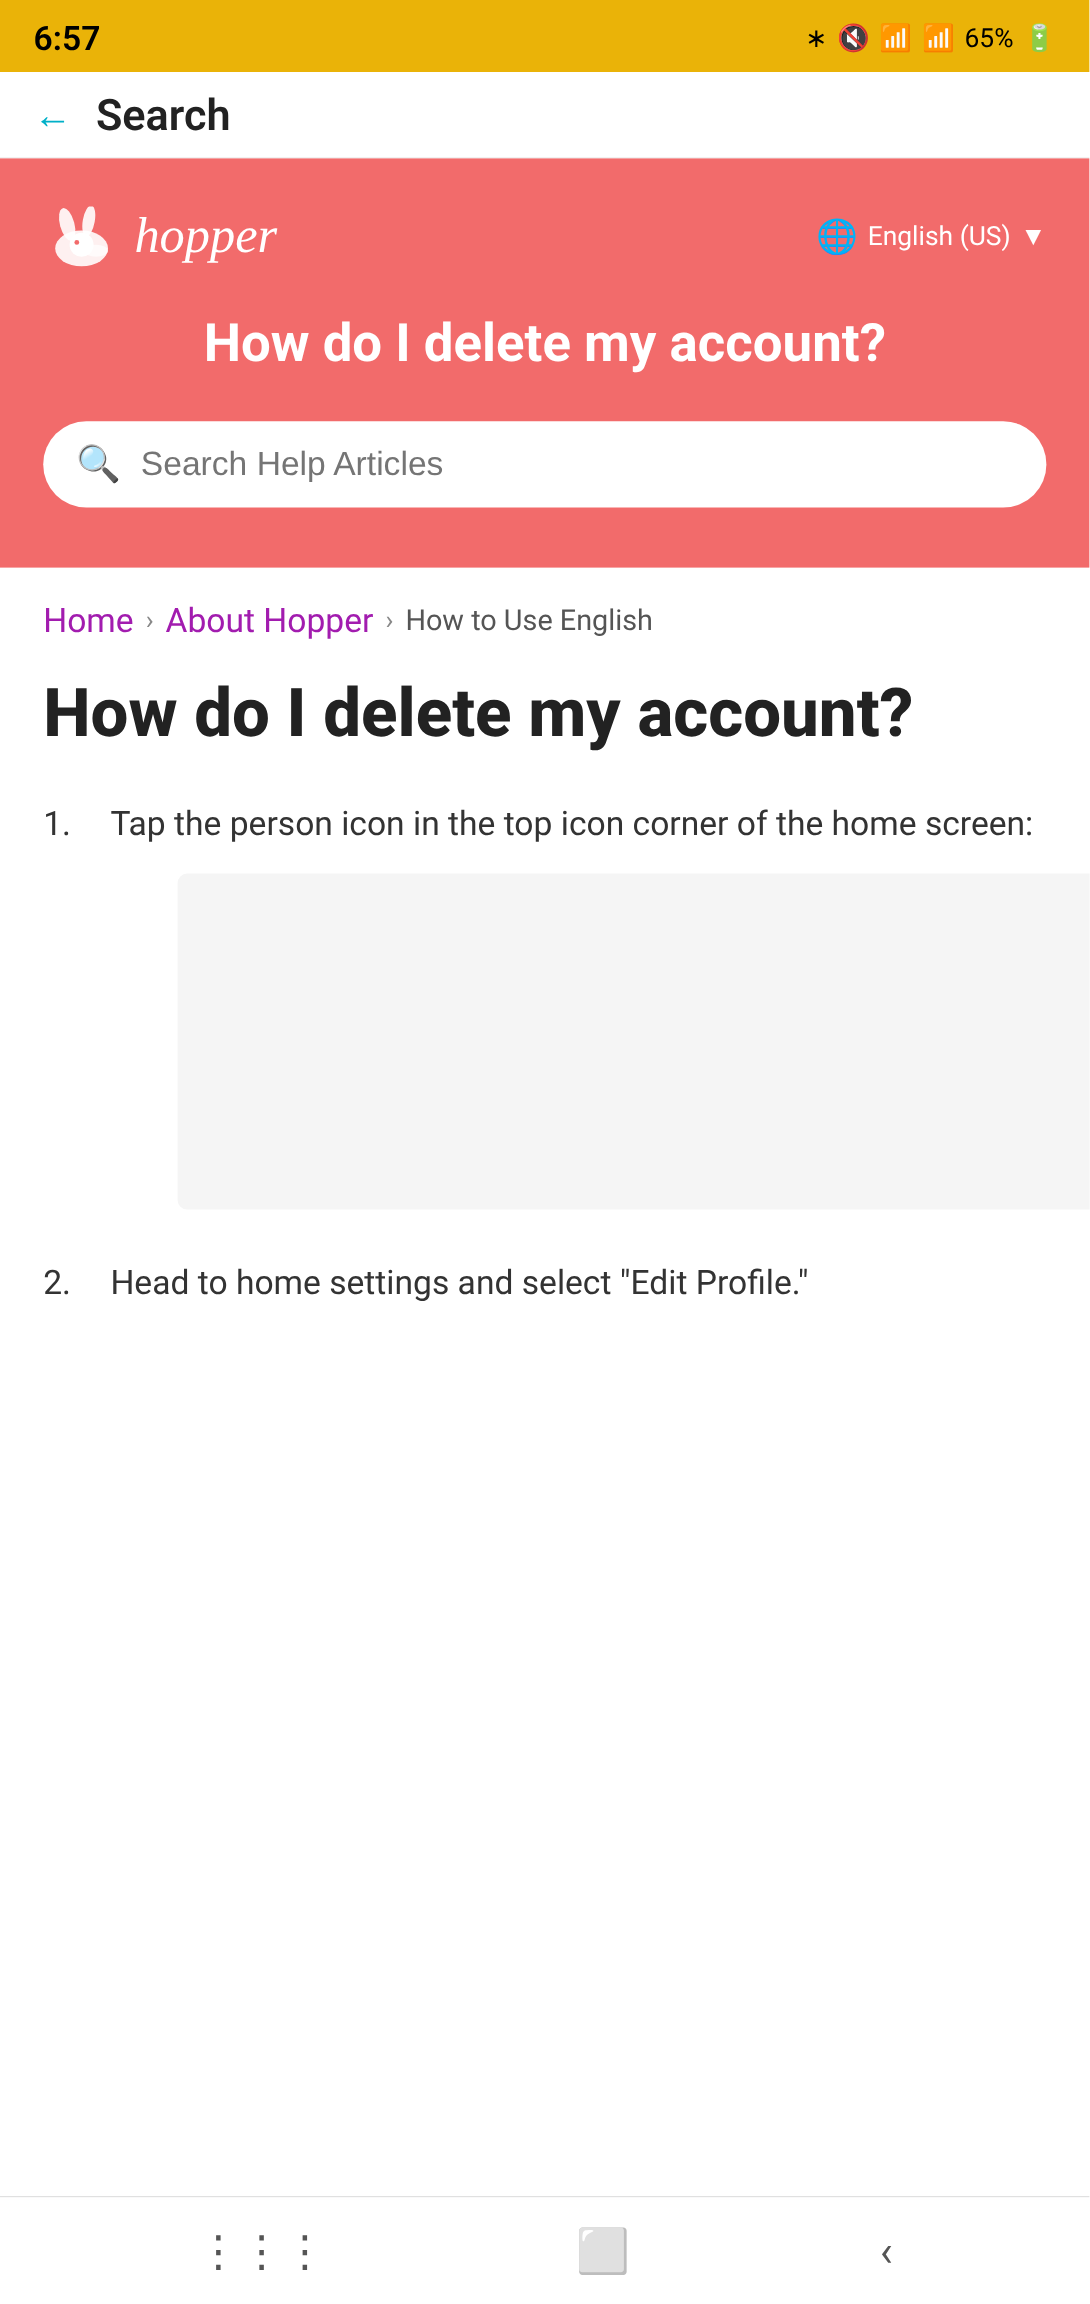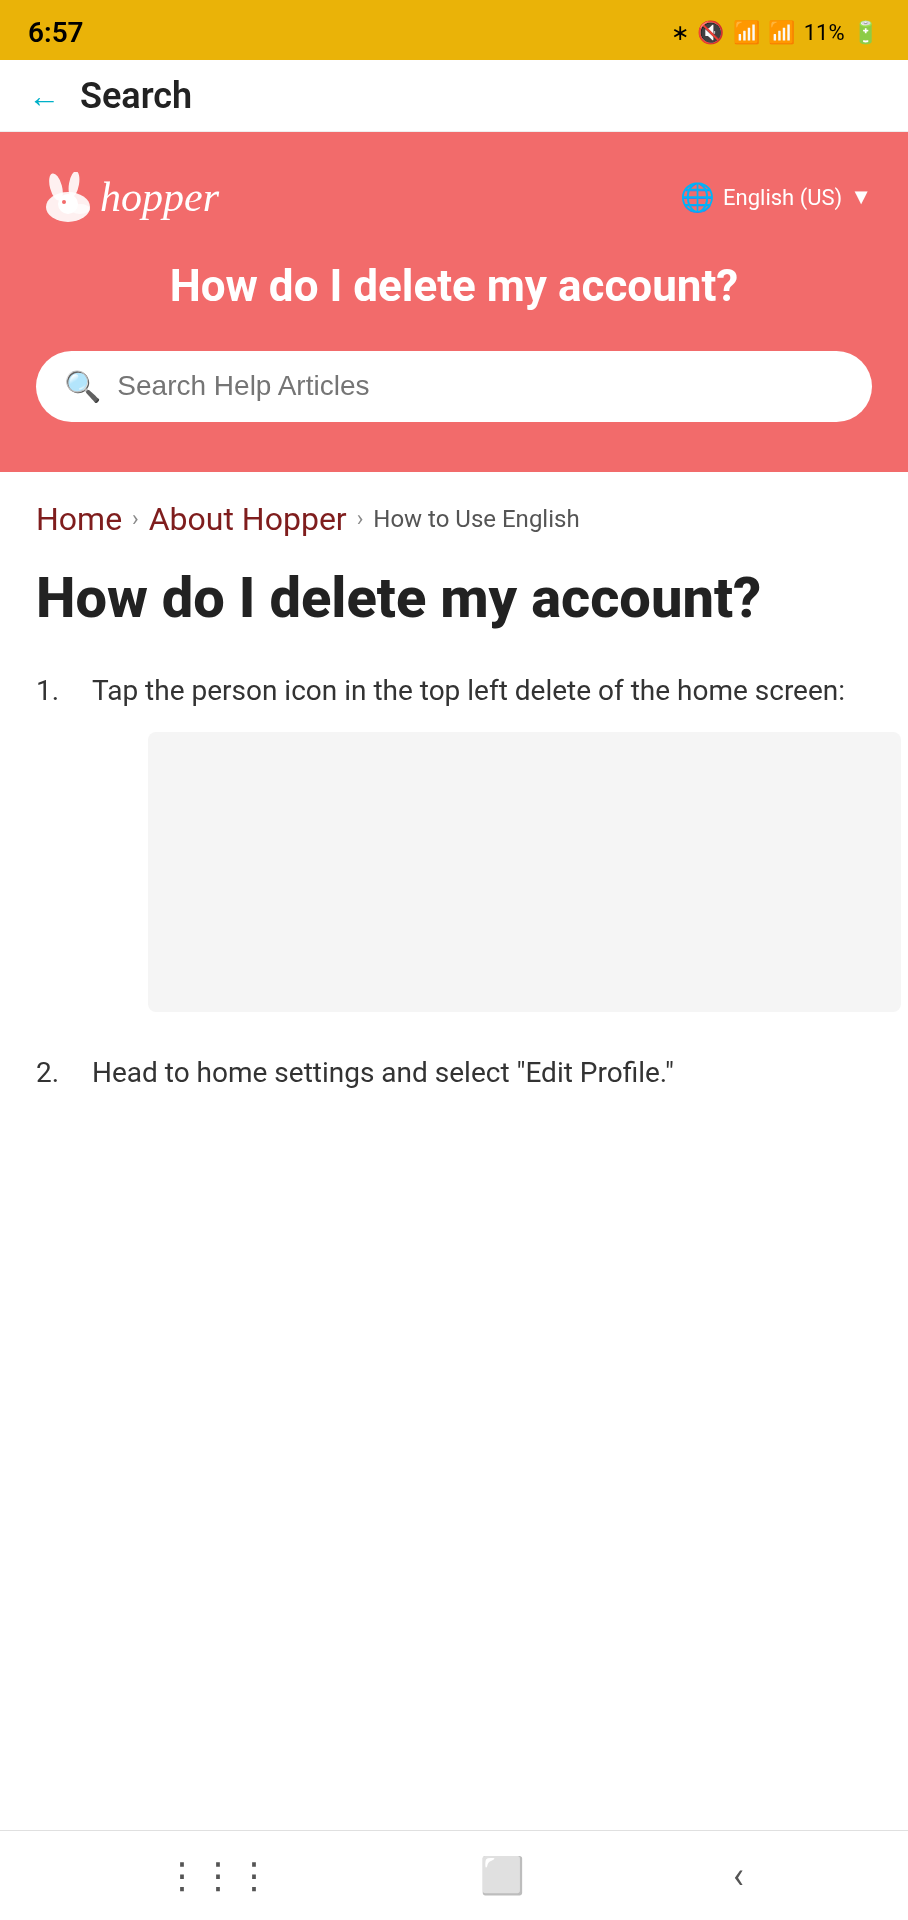--- a/index.html
+++ b/index.html
@@ -81,20 +81,21 @@
 
     .hero-header {
       display: flex;
       justify-content: space-between;
       align-items: center;
     }
 
     .hopper-logo {
       display: flex;
       align-items: center;
+      gap: 12px;
     }
 
     .hopper-logo-icon {
       width: 64px;
       height: 50px;
     }
 
     .hopper-logo-text {
       font-size: 42px;
       font-weight: 400;
@@ -151,22 +152,22 @@
     
     .breadcrumb {
       display: flex;
       align-items: center;
       gap: 10px;
       padding: 28px 36px 18px 36px;
       flex-wrap: wrap;
     }
 
     .breadcrumb-item {
-      font-size: 32px;
-      color: #7f1d1d;
+      font-size: 28px;
+      color: #a21caf;
       cursor: pointer;
       text-decoration: none;
     }
 
     .breadcrumb-separator {
       font-size: 22px;
       color: #888;
     }
 
     .breadcrumb-current {
@@ -252,21 +253,21 @@
 </head>
 <body>
 
 <div class="status-bar">
   <span class="status-time">6:57</span>
   <div class="status-icons">
     <span>∗</span>
     <span>🔇</span>
     <span>📶</span>
     <span>📶</span>
-    <span>11%</span>
+    <span>65%</span>
     <span>🔋</span>
   </div>
 </div>
 
 <div class="top-nav">
   <div class="back-button">
     <span class="back-arrow">←</span>
   </div>
   <span class="nav-title">Search</span>
 </div>
@@ -308,21 +309,21 @@
   <span class="breadcrumb-current">How to Use English</span>
 </div>
 
 <div class="main-content">
   <h1 class="article-title">How do I delete my account?</h1>
 
   <ol class="steps-list">
     <li class="step-item">
       <span class="step-number">1.</span>
       <div>
-        <span class="step-text">Tap the person icon in the top left delete of the home screen:</span>
+        <span class="step-text">Tap the person icon in the top icon corner of the home screen:</span>
         <div class="step-image-placeholder"></div>
       </div>
     </li>
     <li class="step-item">
       <span class="step-number">2.</span>
       <span class="step-text">Head to home settings and select "Edit Profile."</span>
     </li>
   </ol>
 </div>
 

